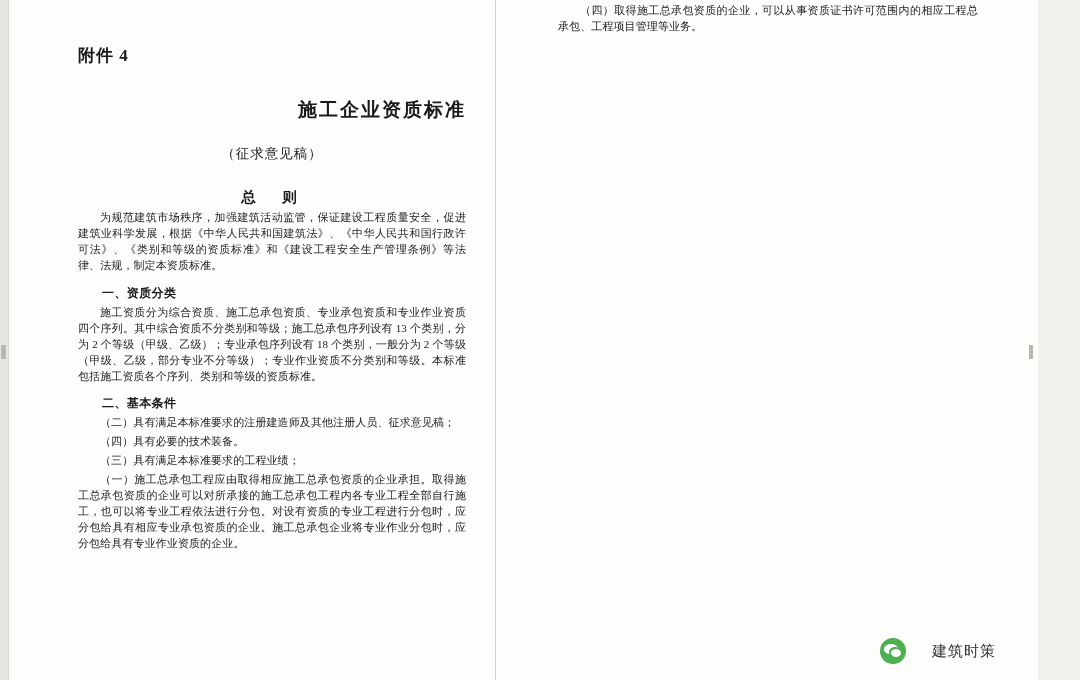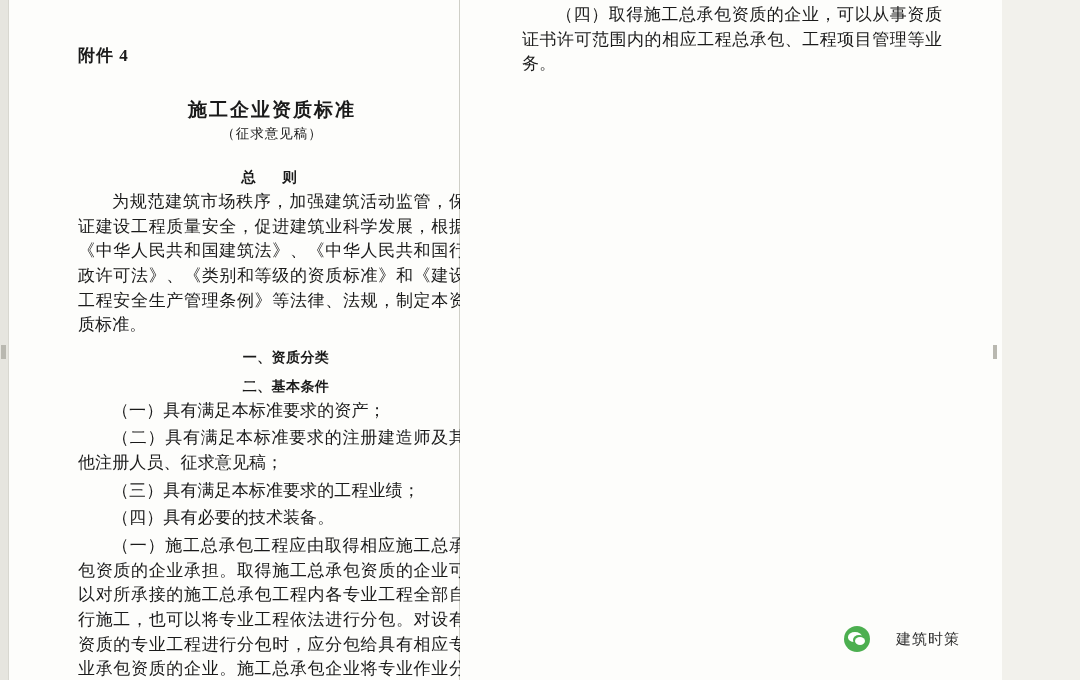--- a/index.html
+++ b/index.html
@@ -22,21 +22,21 @@
     display: flex;
   }
   
   .doc-page {
     position: relative;
     background: #fdfdfb;
     height: 680px;
     box-sizing: border-box;
   }
   .doc-left {
-    width: 460px;
+    width: 496px;
     border-right: 1px solid #cfcfc7;
     padding: 16px;
   }
   .doc-right {
     width: 542px;
     padding: 0;
   }
   .gutter-left {
     position: absolute;
     left: 0;
@@ -70,72 +70,71 @@
     width: 388px;
   }
   .attach-label {
     margin-top: 44px;
     font-size: 17px;
     font-weight: bold;
     letter-spacing: 1px;
   }
   .doc-title {
     margin-top: 30px;
-    text-align: center;
+    text-align: right;
     font-size: 19px;
     font-weight: bold;
     letter-spacing: 2px;
   }
   .doc-subtitle {
-    margin-top: 2px;
+    margin-top: 22px;
     text-align: center;
     font-size: 13.5px;
     letter-spacing: 1px;
   }
   .section-center {
     margin-top: 25px;
     text-align: center;
     font-size: 14.5px;
     font-weight: bold;
     letter-spacing: 6px;
   }
   p.body {
     margin: 3px 0 0 0;
-    font-size: 17px;
+    font-size: 11px;
     line-height: 1.45;
     text-align: justify;
     text-indent: 2em;
     letter-spacing: 0.1px;
   }
   h3.head {
     margin: 11px 0 3px 0;
-    font-size: 14px;
+    font-size: 12px;
     font-weight: bold;
     text-indent: 2em;
     letter-spacing: 0.4px;
-    text-align: center;
   }
   .tight {
     margin-top: 1px;
   }
   .content-right {
     position: absolute;
     left: 62px;
     top: 0;
     width: 420px;
   }
   .right-first {
     margin-top: 44px;
   }
 
   
   .wechat-badge {
     position: absolute;
     right: 42px;
-    bottom: 28px;
+    bottom: 16px;
     display: flex;
     align-items: center;
     gap: 26px;
     text-align: right;
   }
   .wechat-logo {
     width: 26px;
     height: 26px;
     border-radius: 50%;
     background: #4caf50;
@@ -182,26 +181,26 @@
     <div class="content-left">
       <div class="attach-label">附件 4</div>
       <div class="doc-title">施工企业资质标准</div>
       <div class="doc-subtitle">（征求意见稿）</div>
 
       <div class="section-center">总　则</div>
 
       <p class="body">为规范建筑市场秩序，加强建筑活动监管，保证建设工程质量安全，促进建筑业科学发展，根据《中华人民共和国建筑法》、《中华人民共和国行政许可法》、《类别和等级的资质标准》和《建设工程安全生产管理条例》等法律、法规，制定本资质标准。</p>
 
       <h3 class="head">一、资质分类</h3>
+      <p class="body">施工资质分为综合资质、施工总承包资质、专业承包资质和专业作业资质四个序列。其中综合资质不分类别和等级；施工总承包序列设有 13 个类别，分为 2 个等级（甲级、乙级）；专业承包序列设有 18 个类别，一般分为 2 个等级（甲级、乙级，部分专业不分等级）；专业作业资质不分类别和等级。本标准包括施工资质各个序列、类别和等级的资质标准。</p>
 
       <h3 class="head">二、基本条件</h3>
-      <p class="body tight">（一）具有满足本标准要求的资产；</p>
       <p class="body tight">（二）具有满足本标准要求的注册建造师及其他注册人员、征求意见稿；</p>
+      <p class="body tight">（四）具有必要的技术装备。</p>
       <p class="body tight">（三）具有满足本标准要求的工程业绩；</p>
-      <p class="body tight">（四）具有必要的技术装备。</p>
 
       <p class="body">（一）施工总承包工程应由取得相应施工总承包资质的企业承担。取得施工总承包资质的企业可以对所承接的施工总承包工程内各专业工程全部自行施工，也可以将专业工程依法进行分包。对设有资质的专业工程进行分包时，应分包给具有相应专业承包资质的企业。施工总承包企业将专业作业分包时，应分包给具有专业作业资质的企业。</p>
 
     </div>
   </div>
 
   <div class="doc-page doc-right">
     <div class="binder-mark2"></div>
     <div class="content-right">
       <p class="body right-first">（四）取得施工总承包资质的企业，可以从事资质证书许可范围内的相应工程总承包、工程项目管理等业务。</p>

